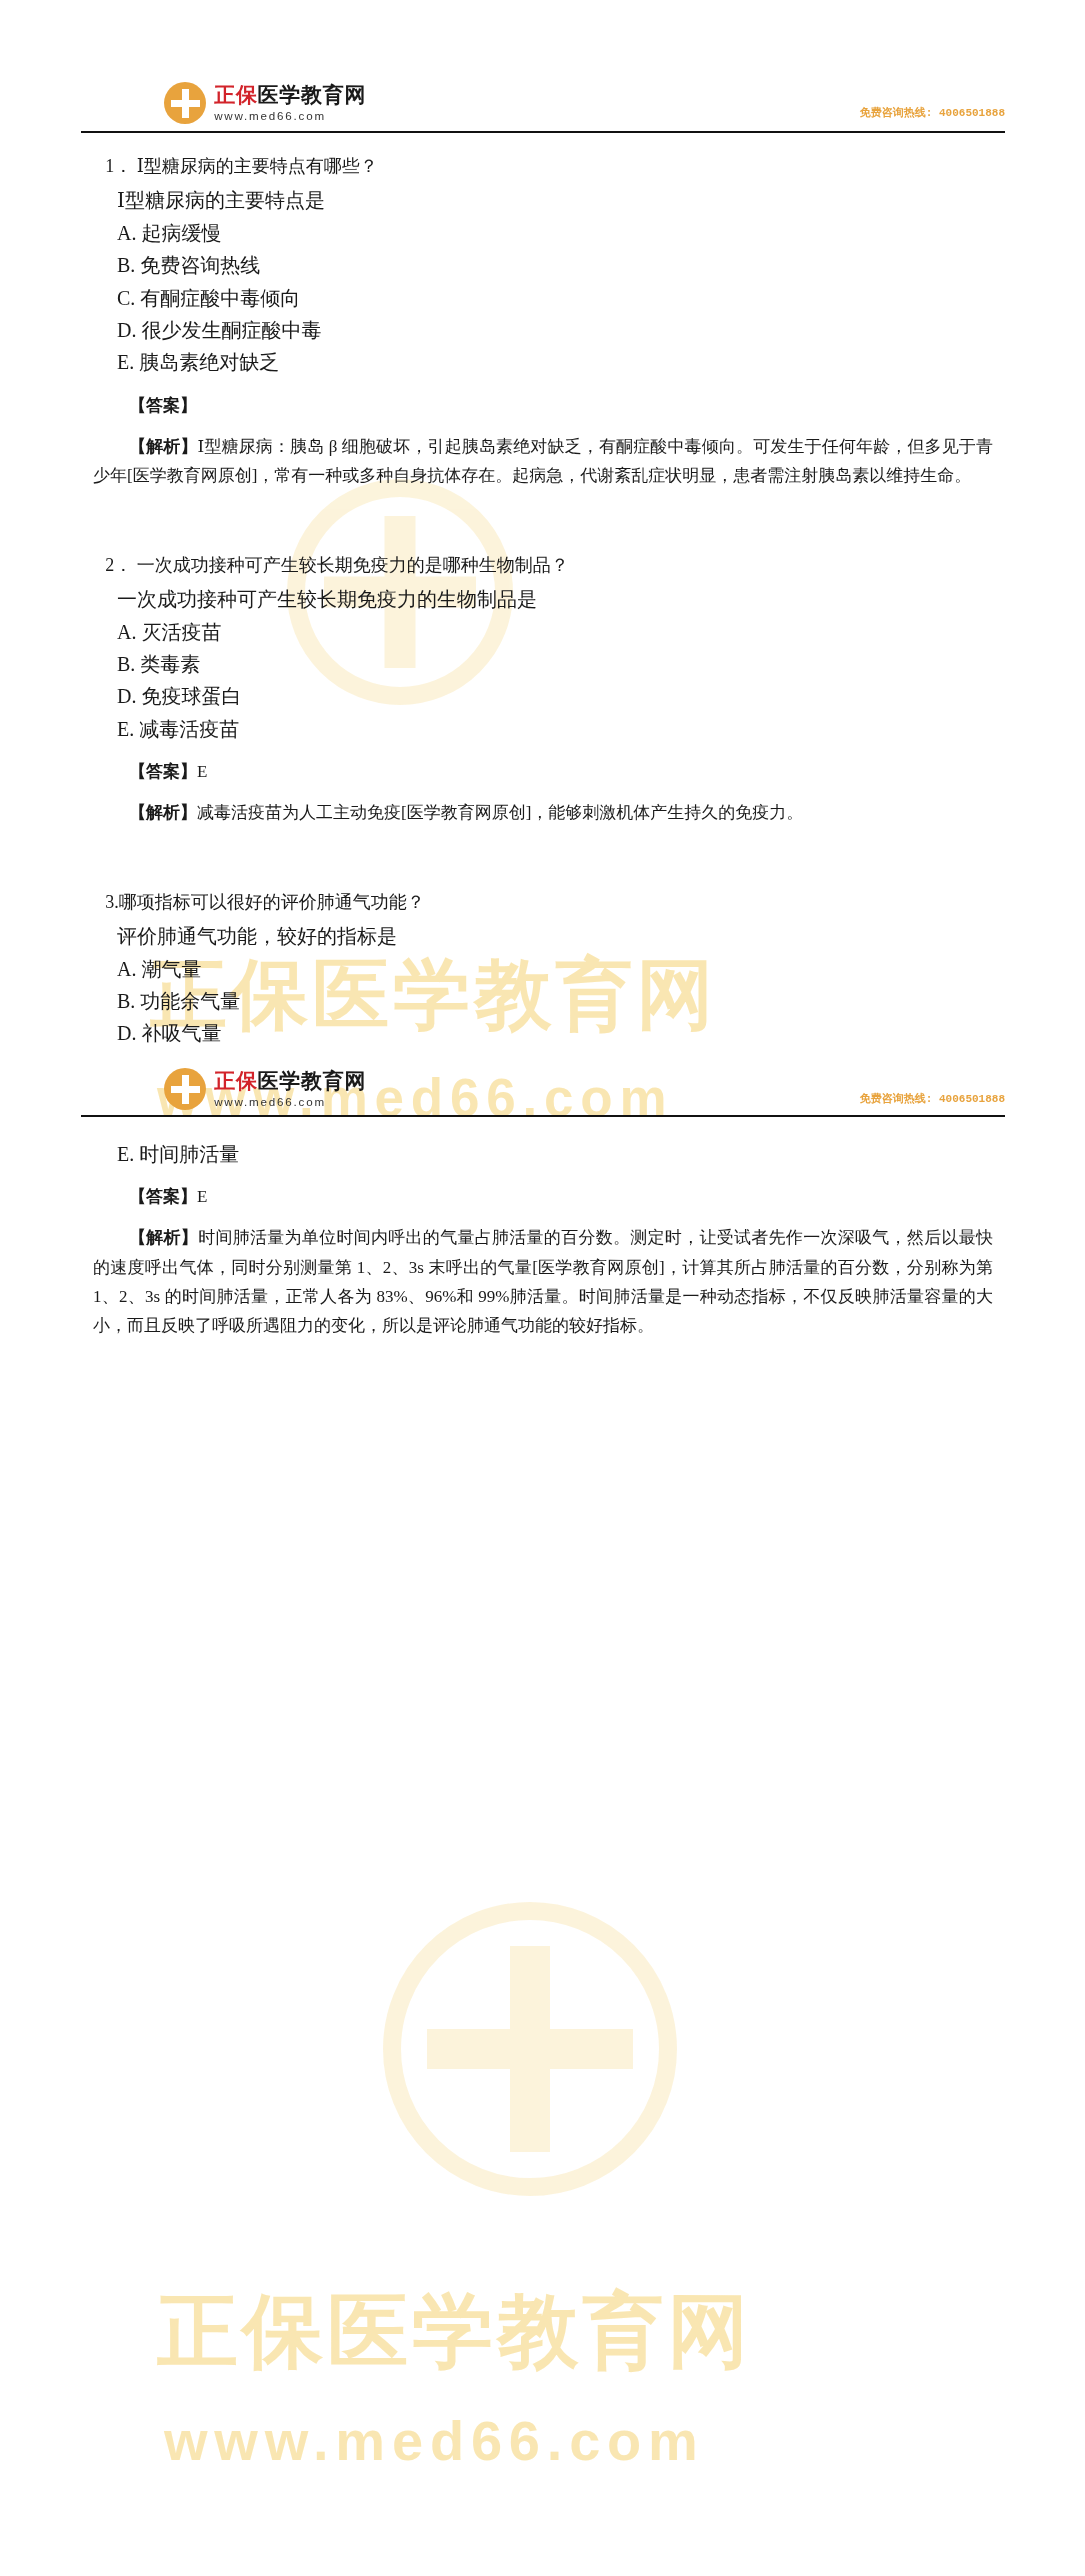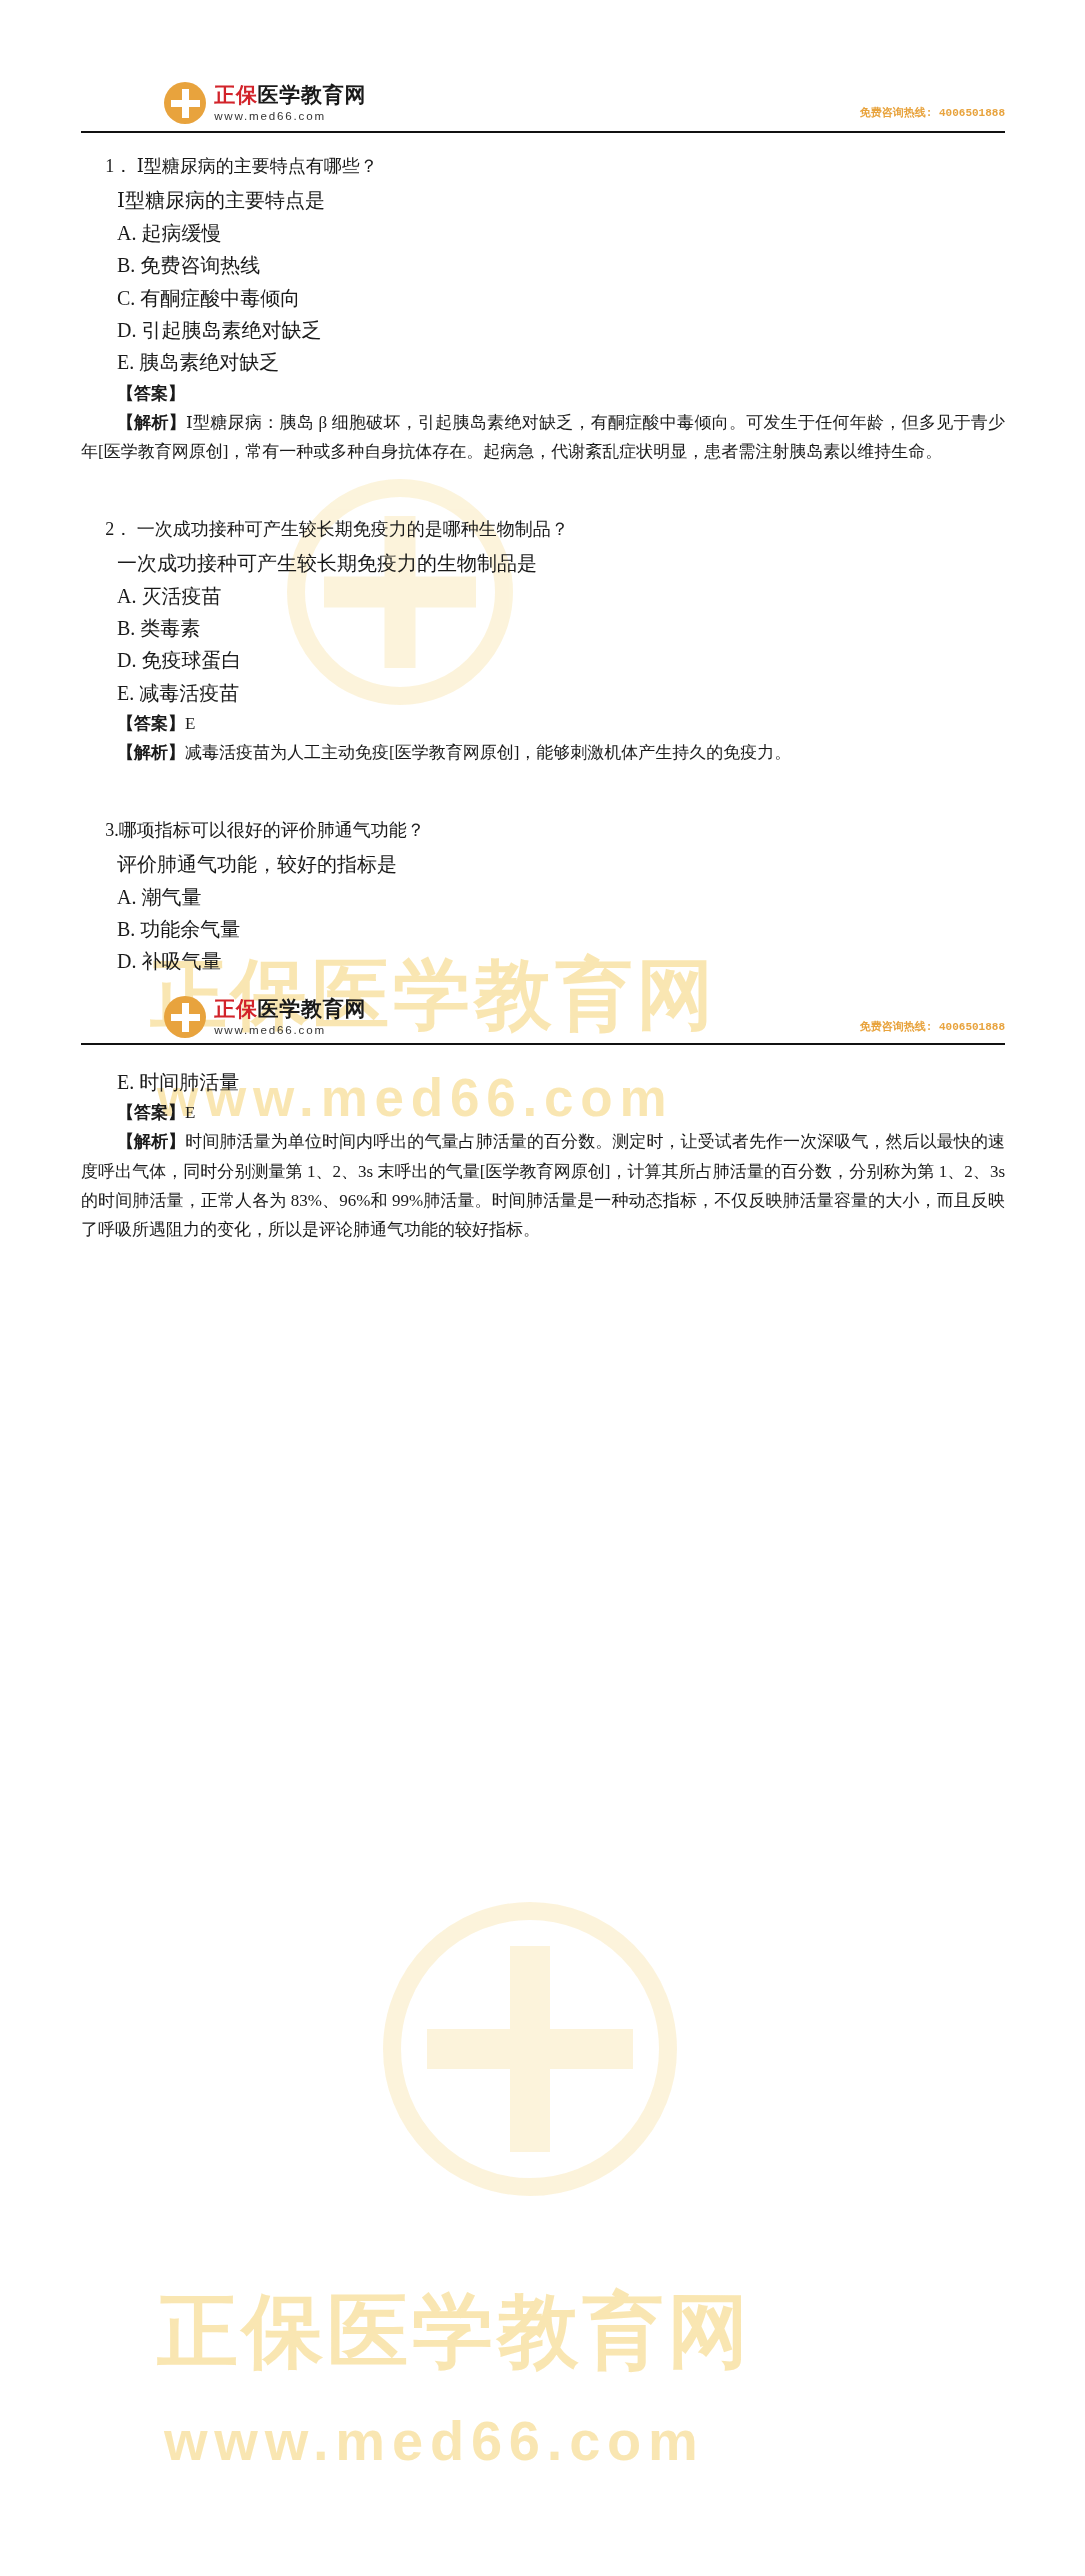--- a/index.html
+++ b/index.html
@@ -138,21 +138,21 @@
   }
   .q-stem, .q-opt {
     font-size: 20px;
     line-height: 1.62;
     margin: 0;
     padding-left: 36px;
   }
   .q-ans, .q-exp {
     font-size: 17px;
     line-height: 1.72;
-    margin: 0;
+    margin: 12px;
     padding-left: 36px;
   }
   .q-exp {
     padding-left: 0;
     text-indent: 36px;
     text-align: justify;
   }
   .q-ans { font-weight: normal; }
   .bold { font-weight: bold; }
   .spacer-md { height: 29px; }
@@ -202,21 +202,21 @@
   <div class="rule"></div>
 
   <div class="content">
 
     <div class="q-block">
       <p class="q-title">1． Ⅰ型糖尿病的主要特点有哪些？</p>
       <p class="q-stem">Ⅰ型糖尿病的主要特点是</p>
       <p class="q-opt">A. 起病缓慢</p>
       <p class="q-opt">B. 免费咨询热线</p>
       <p class="q-opt">C. 有酮症酸中毒倾向</p>
-      <p class="q-opt">D. 引起胰岛素绝对缺乏</p>
+      <p class="q-opt">D. 很少发生酮症酸中毒</p>
       <p class="q-opt">E. 胰岛素绝对缺乏</p>
       <p class="q-ans"><span class="bold">【答案】</span><span></span></p>
       <p class="q-exp"><span class="bold">【解析】</span><span>Ⅰ型糖尿病：胰岛 β 细胞破坏，引起胰岛素绝对缺乏，有酮症酸中毒倾向。可发生于任何年龄，但多见于青少年[医学教育网原创]，常有一种或多种自身抗体存在。起病急，代谢紊乱症状明显，患者需注射胰岛素以维持生命。</span></p>
     </div>
 
     <div class="spacer-md"></div>
 
     <div class="q-block">
       <p class="q-title">2． 一次成功接种可产生较长期免疫力的是哪种生物制品？</p>
       <p class="q-stem">一次成功接种可产生较长期免疫力的生物制品是</p>

